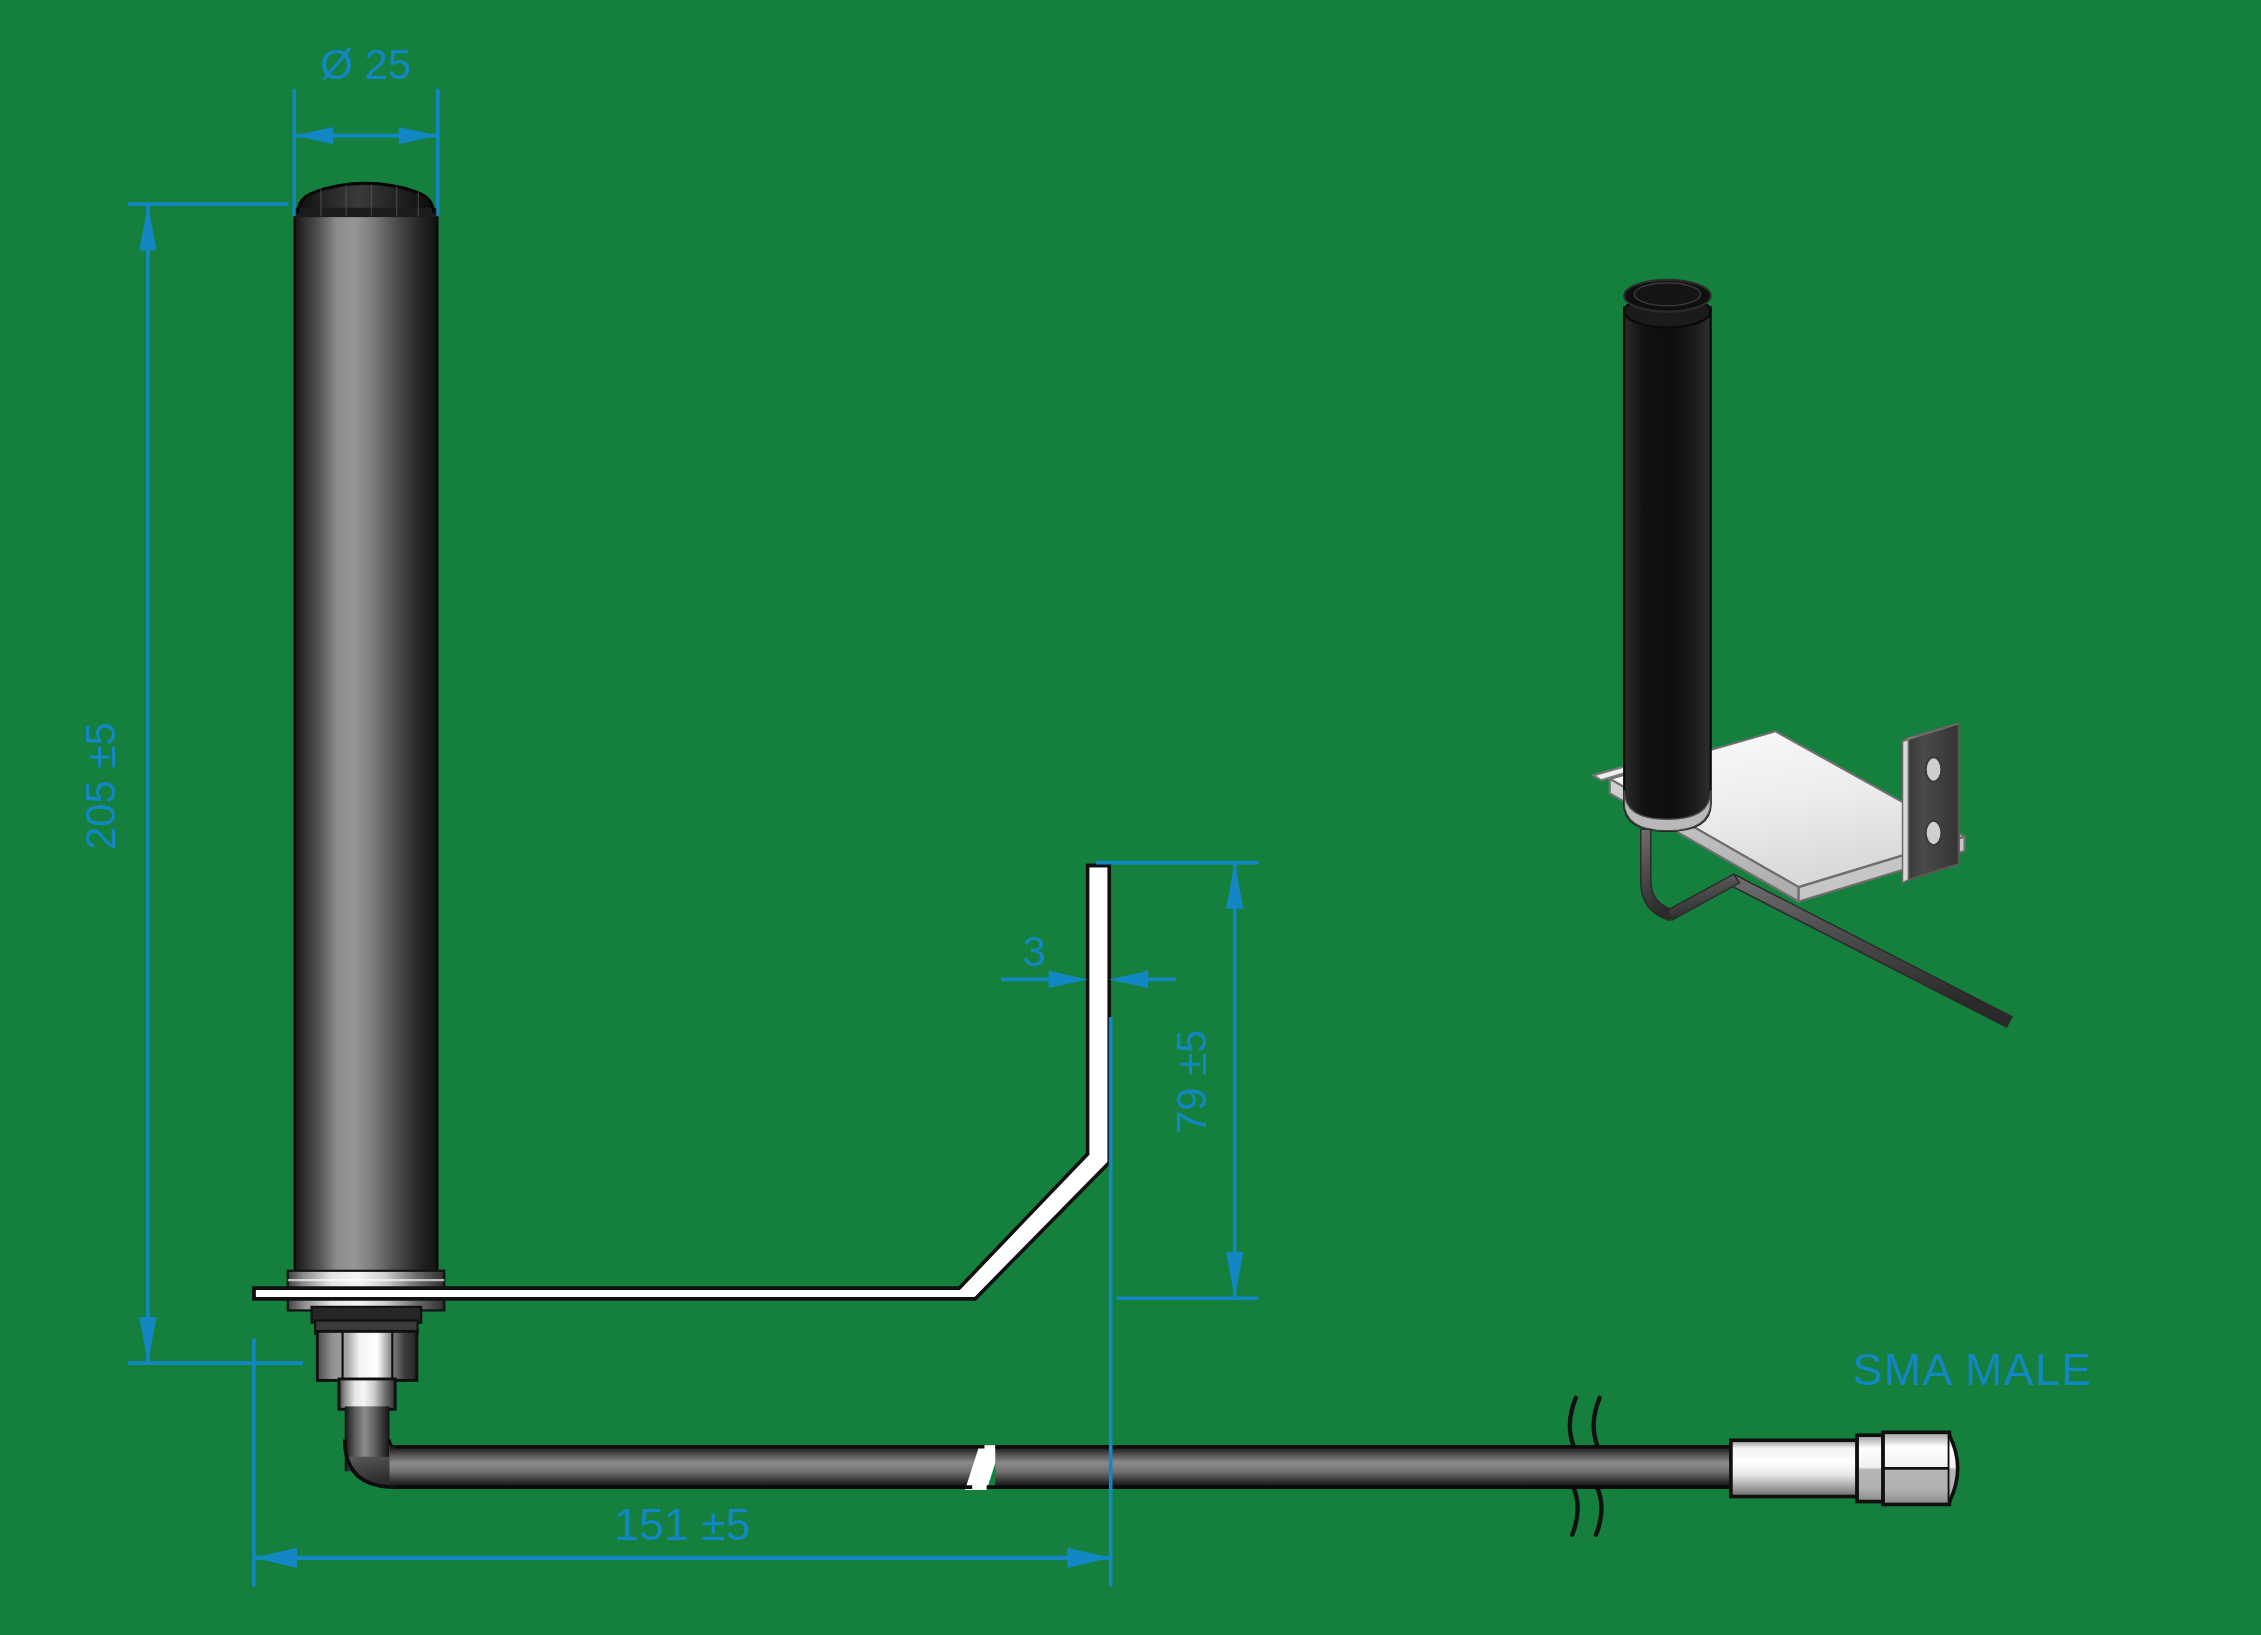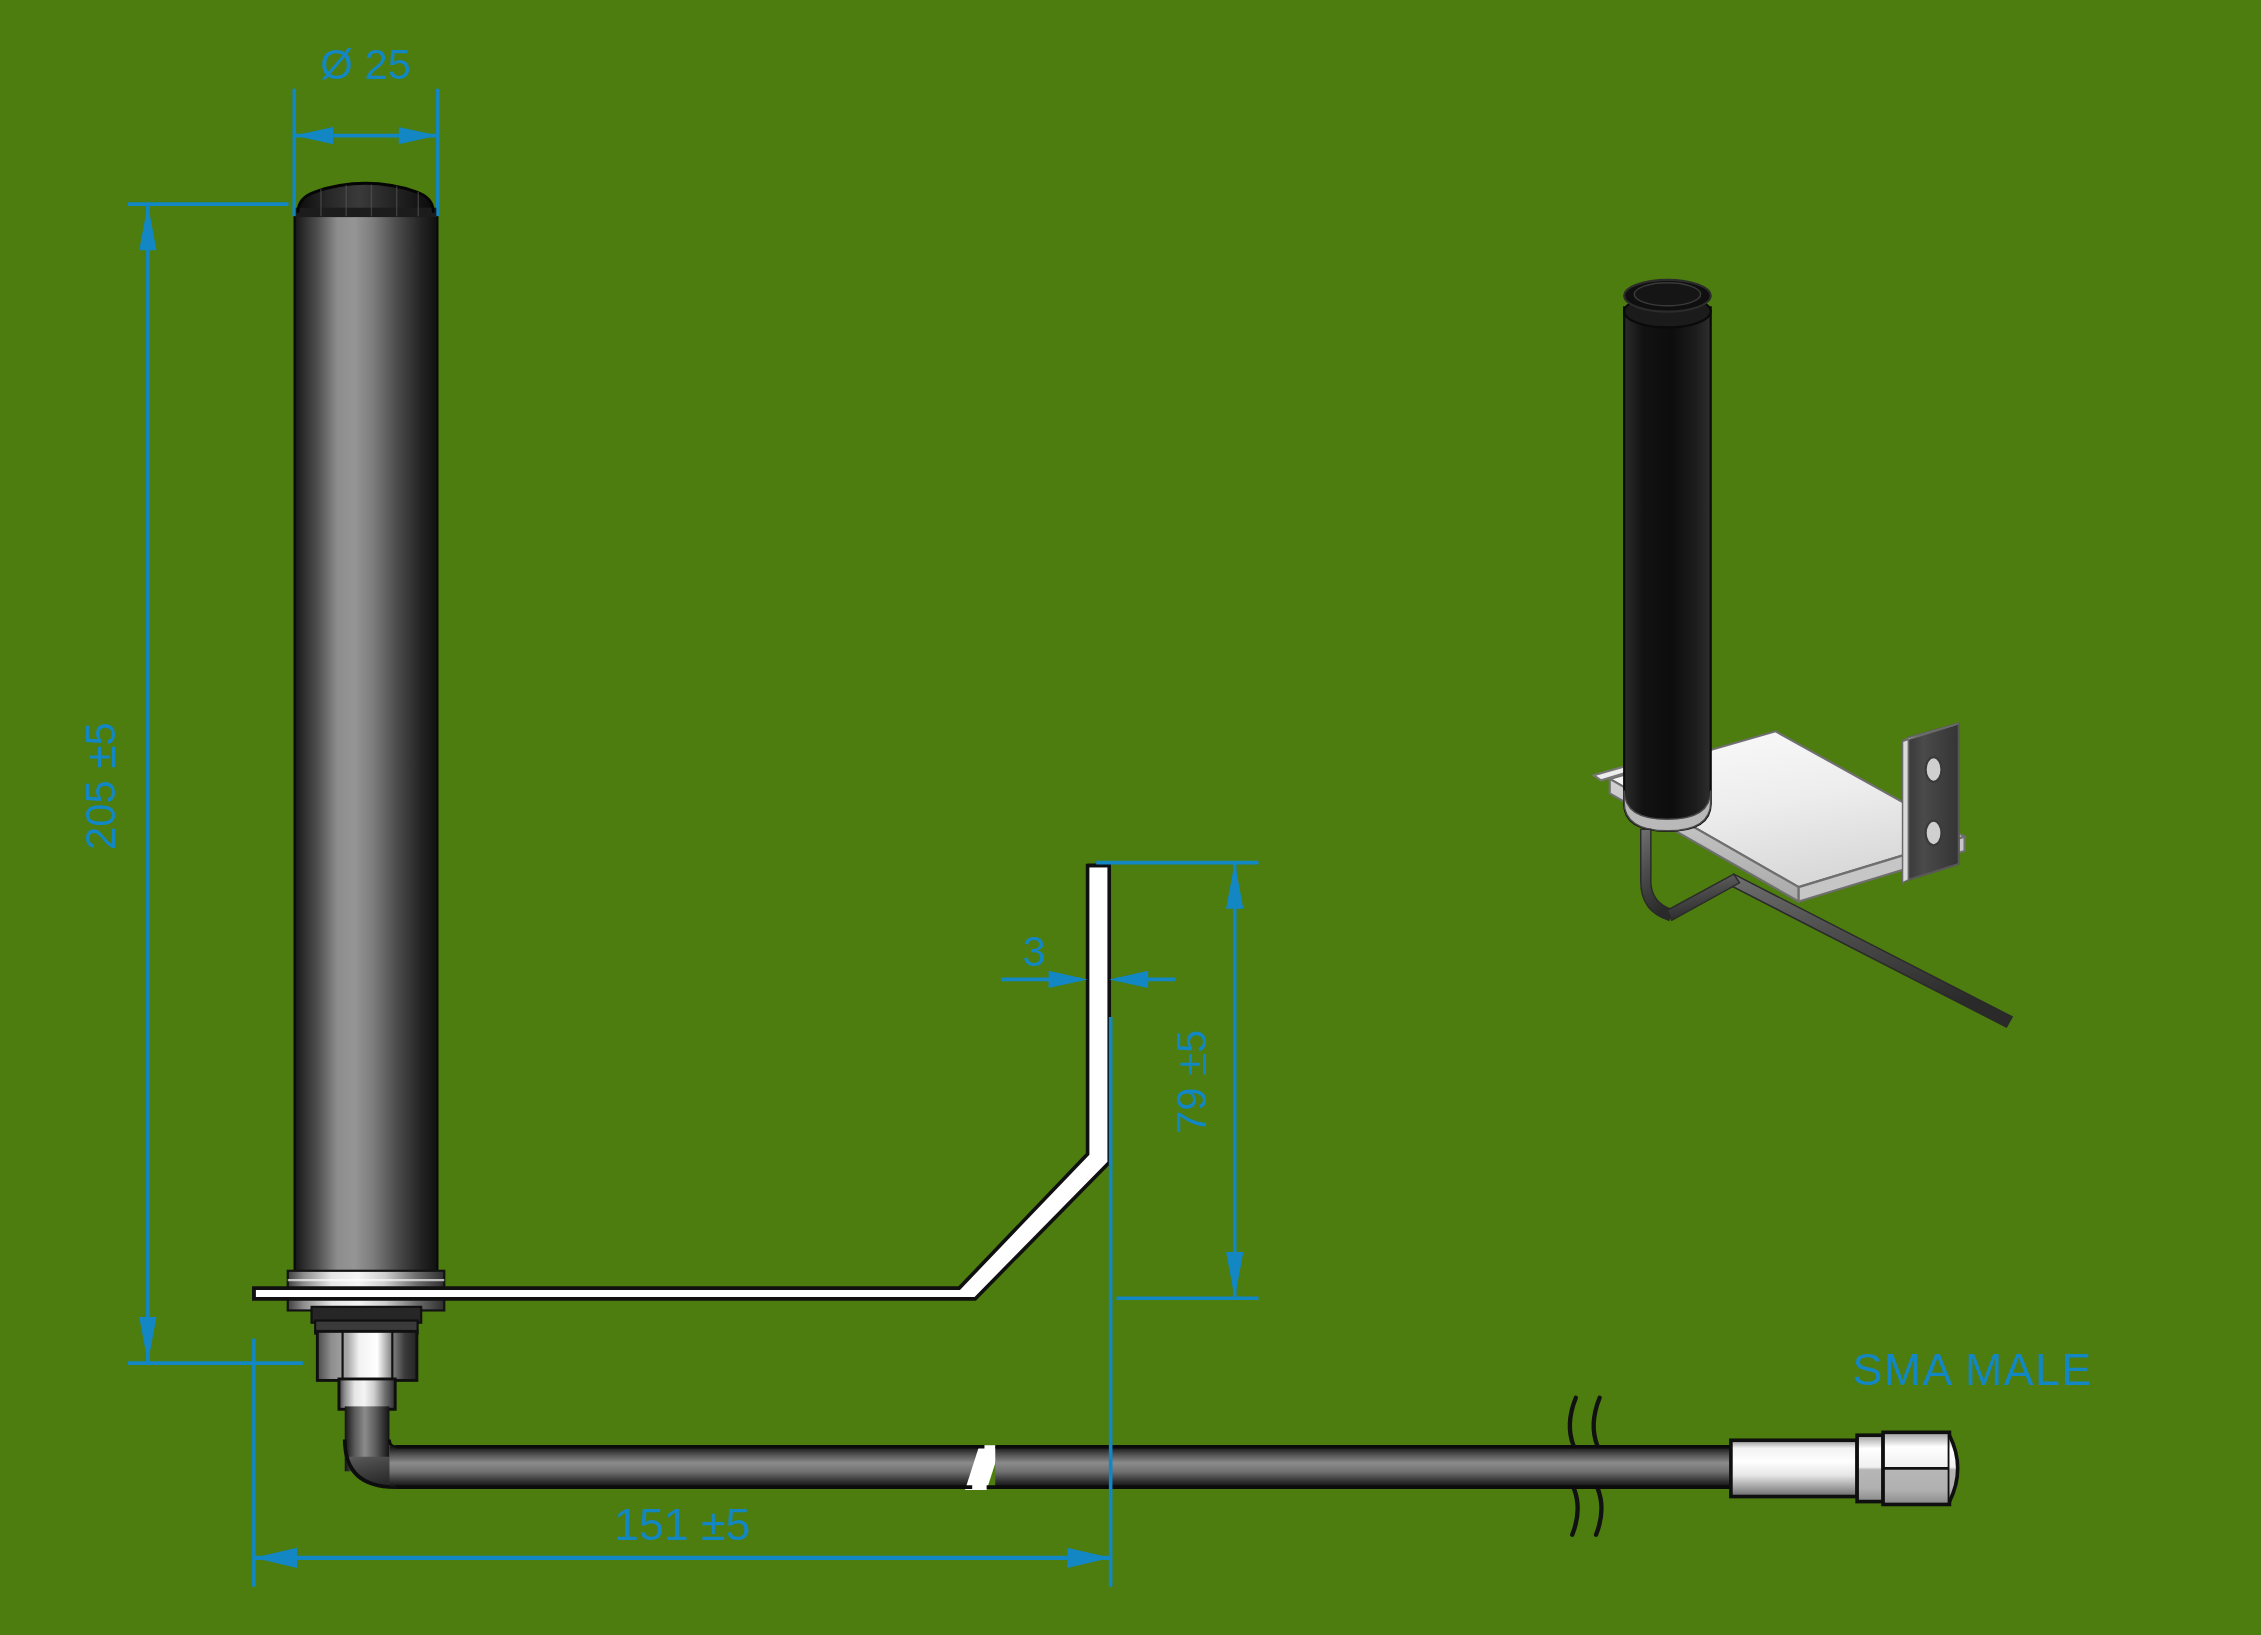--- a/index.html
+++ b/index.html
@@ -1,18 +1,18 @@
 <!DOCTYPE html>
 <html style="font-size:11.5px"><head>
 <meta charset="utf-8">
 <style>
   html,body{margin:0;padding:0;background:#ffffff;}
   body{width:2261px;height:1635px;position:relative;overflow:hidden;
        font-family:"Liberation Sans","DejaVu Sans",sans-serif;}
-  #stage{position:absolute;left:0;top:0;width:2261px;height:1635px;background:#4d7c0f;}
+  #stage{position:absolute;left:0;top:0;width:2261px;height:1635px;background:#15803d;}
   svg#drawing{position:absolute;left:0;top:0;width:2261px;height:1635px;}
   .dimtext{fill:#1287c4;font-family:"Liberation Sans","DejaVu Sans",sans-serif;
            font-weight:400;}
   .lbl-sma{fill:#1287c4;font-family:"Liberation Sans","DejaVu Sans",sans-serif;
            font-weight:400;font-size:62px;letter-spacing:2px;}
   .dimline{stroke:#1287c4;fill:none;}
   .extline{stroke:#1287c4;fill:none;}
   .arrowfill{fill:#1287c4;}
 </style>
 </head>

